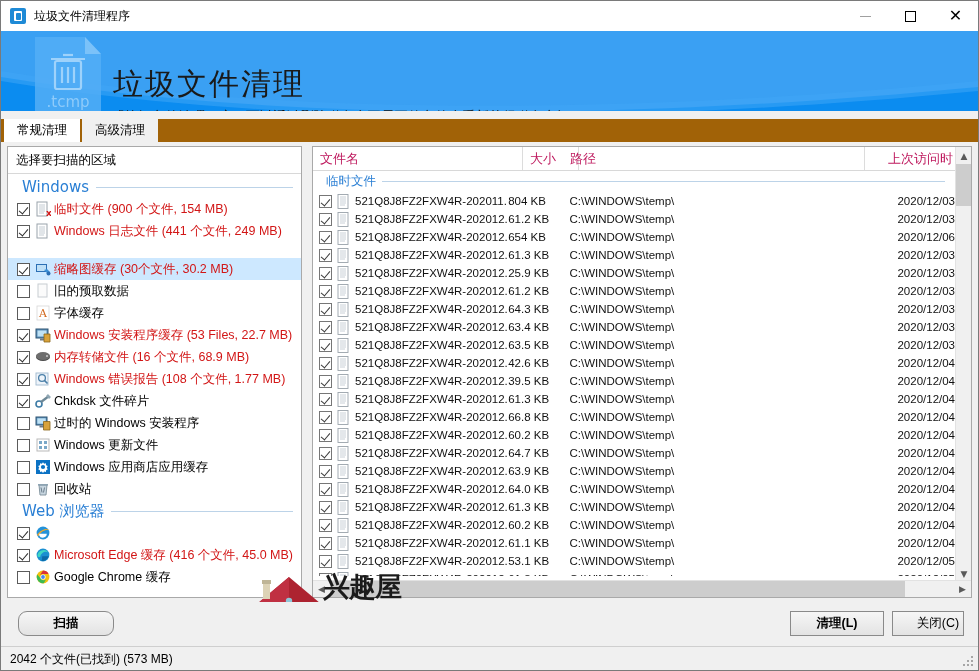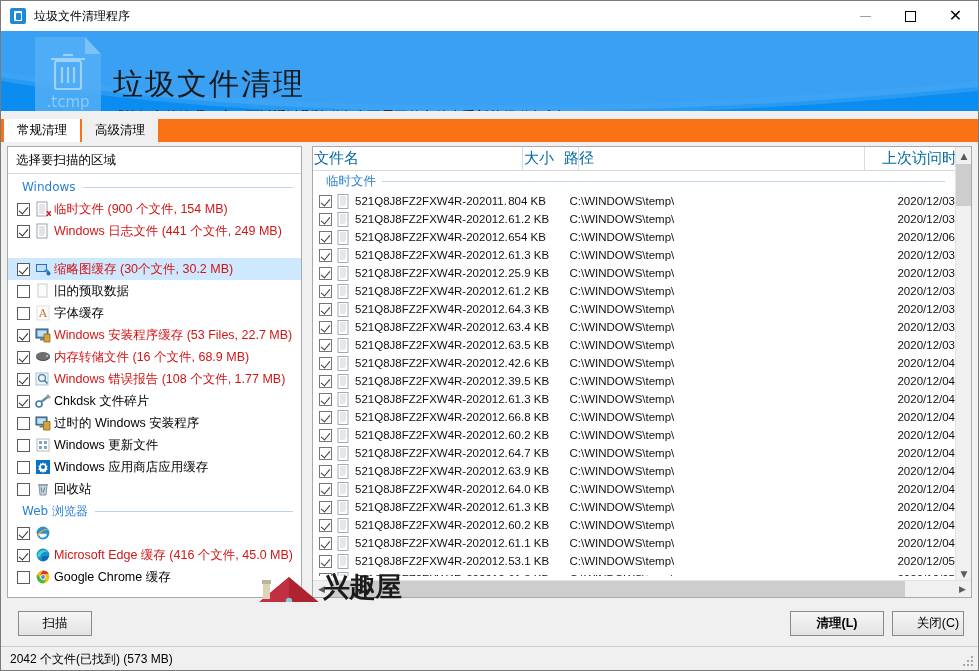--- a/index.html
+++ b/index.html
@@ -76,21 +76,21 @@
     position: absolute; left: 110px; top: 79px;
     font-size: 13.5px; color: #111111;
     font-family: "DejaVu Sans", sans-serif;
     white-space: nowrap;
     line-height: 1;
   }
 
   
   #tabstrip {
     position: absolute; left: 0; top: 118px; width: 977px; height: 23px;
-    background: #f97316;
+    background: #a16207;
   }
   .tab {
     position: absolute; top: 0; height: 23px;
     display: flex; align-items: center; justify-content: center;
     font-size: 12.5px; color: #000;
     background: #f0f0f0;
     white-space: nowrap;
   }
   .tab.active { background: #ffffff; font-weight: normal; }
   .tab.t0 { left: 3px; width: 76px; }
@@ -117,21 +117,21 @@
     position: absolute; left: 0; top: 26px; width: 293px; height: 1px;
     background: #d8d8d8;
   }
   .grouplist { position: absolute; left: 0; top: 29px; width: 293px; }
 
   .group-head {
     position: relative; height: 22px; display: flex; align-items: center;
     padding-left: 14px;
   }
   .group-head .gname {
-    font-size: 12px; color: #2a7fd4; white-space: nowrap;
+    font-size: 15px; color: #2a7fd4; white-space: nowrap;
     font-family: "DejaVu Sans", sans-serif;
   }
   .group-head .gline {
     flex: 1 1 auto; height: 1px; background: #bcd3e8; margin-left: 7px; margin-right: 8px;
   }
 
   .citem {
     position: relative; height: 22px;
     display: flex; align-items: center;
     padding-left: 9px;
@@ -162,22 +162,22 @@
     overflow: hidden;
   }
   #colheader {
     position: absolute; left: 0; top: 0; width: 658px; height: 24px;
     background: #ffffff;
     border-bottom: 1px solid #d8d8d8;
   }
   .colh {
     position: absolute; top: 0; height: 23px;
     display: flex; align-items: center;
-    font-size: 15px; color: #0369a1;
-    padding-left: 1px;
+    font-size: 13px; color: #be185d;
+    padding-left: 7px;
     border-right: 1px solid #dcdcdc;
     white-space: nowrap; overflow: hidden;
   }
   .colh.c0 { left: 0;   width: 210px; }
   .colh.c1 { left: 210px; width: 56px; }
   .colh.c2 { left: 250px; width: 302px; }
   .colh.c3 { left: 568px; width: 74px; border-right: none; }
 
   #listbody {
     position: absolute; left: 0; top: 24px; width: 642px; height: 405px;
@@ -268,21 +268,21 @@
   }
   .btn {
     position: absolute;
     height: 25px;
     background: linear-gradient(#f6f6f6, #e3e3e3);
     border: 1px solid #8a8a8a;
     display: flex; align-items: center; justify-content: center;
     font-size: 12.5px; color: #000;
     white-space: nowrap;
   }
-  #btn-scan { left: 17px; top: 9px; width: 74px; font-weight: normal; }
+  #btn-scan { left: 17px; top: 9px; width: 96px; font-weight: bold; border-radius: 9px; }
   #btn-clean { left: 789px; top: 9px; width: 94px; font-weight: bold; }
   #btn-close { left: 891px; top: 9px; width: 72px; padding-left: 20px; }
 
   
   #statusbar {
     position: absolute; left: 0; top: 645px; width: 977px; height: 24px;
     background: #f0f0f0;
     border-top: 1px solid #cfcfcf;
   }
   #statusbar .stext {

